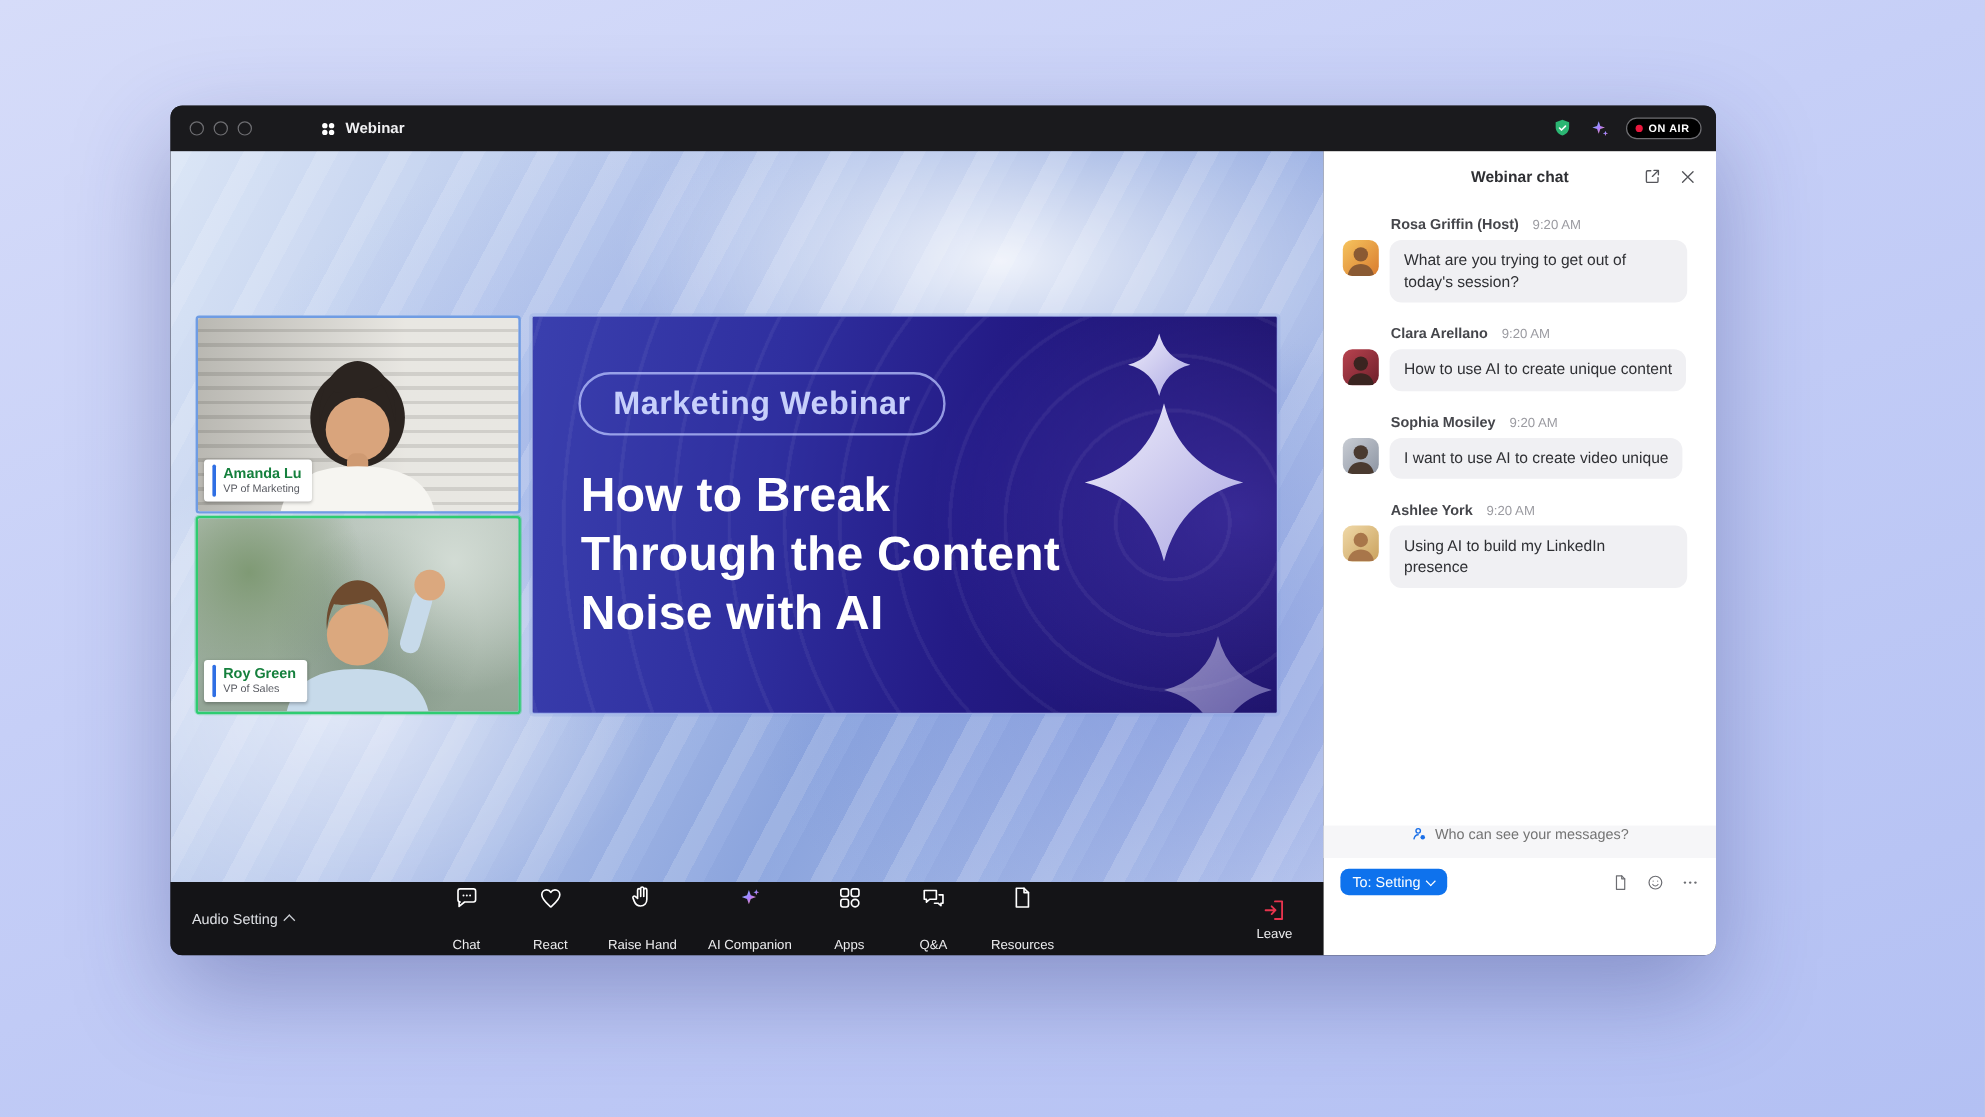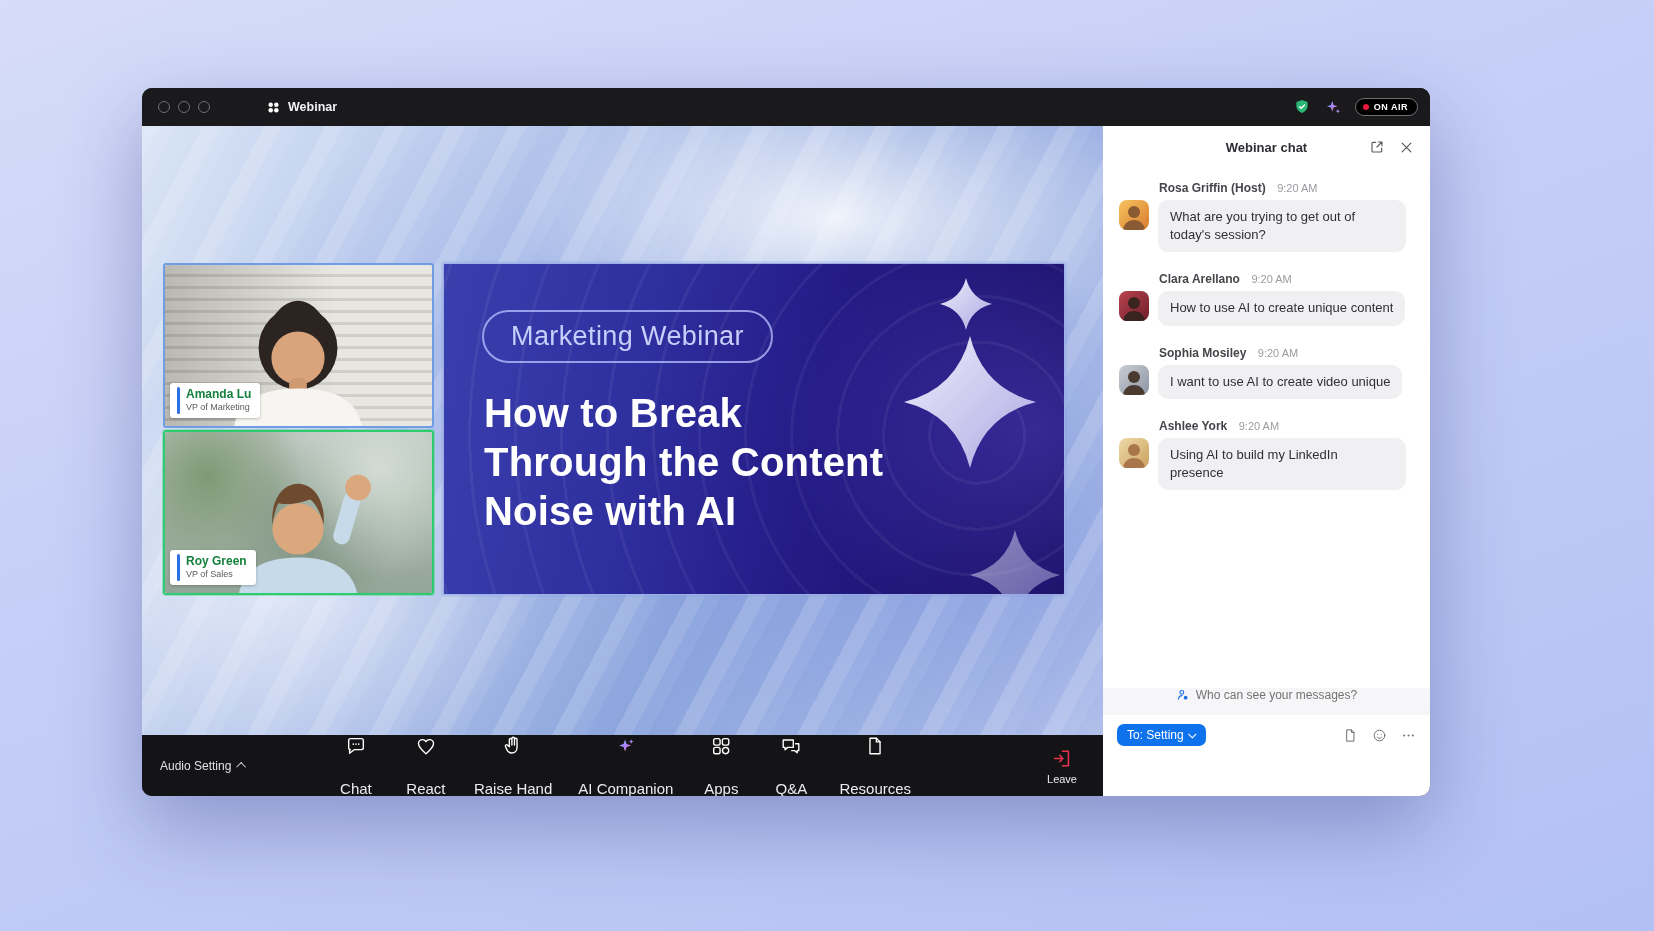--- a/index.html
+++ b/index.html
@@ -86,41 +86,41 @@
     box-shadow:0 0 0 2px rgba(130,160,225,.25);
     overflow:hidden;
     background:
       repeating-radial-gradient(circle at 86% 52%, rgba(255,255,255,.05) 0 3px, transparent 3px 46px),
       radial-gradient(60% 90% at 95% 50%, rgba(90,70,200,.45), transparent 70%),
       linear-gradient(100deg,#3a3fae 0%,#2f2f9f 32%,#241b86 58%,#190f63 100%);
   }
   .slide-badge {
     position:absolute; left:38px; top:46px;
     border:2px solid rgba(185,196,255,.75); border-radius:32px;
-    padding:9px 27px; font-size:27px; font-weight:400; color:#c6cffb; letter-spacing:.4px;
+    padding:9px 27px; font-size:27px; font-weight:700; color:#c6cffb; letter-spacing:.4px;
   }
   .slide-title {
     position:absolute; left:40px; top:125px; color:#fff; font-size:40px; font-weight:700;
     line-height:1.22; letter-spacing:.2px;
   }
   .slide-title span { display:block; }
   .star { position:absolute; }
 
   
   .toolbar {
     height:61px; background:#141417; position:relative; flex:0 0 auto;
     display:flex; align-items:center; justify-content:center; gap:26px;
   }
   .audio-setting {
     position:absolute; left:18px; top:50%; transform:translateY(-50%);
     display:flex; align-items:center; gap:8px; color:#dfe1e5; font-size:12px; cursor:pointer;
   }
   .chev-up { width:7px; height:7px; border-left:1.6px solid #cfd2d8; border-top:1.6px solid #cfd2d8; transform:rotate(45deg) translateY(2px); }
   .tool-btn { display:flex; flex-direction:column; align-items:center; gap:3px; cursor:pointer; min-width:44px; }
-  .tool-btn .lbl { font-size:15px; color:#ececee; white-space:nowrap;margin-top:20px; }
+  .tool-btn .lbl { font-size:11px; color:#ececee; white-space:nowrap;margin-top:20px; }
   .leave-btn {
     position:absolute; right:26px; top:50%; transform:translateY(-50%);
     display:flex; flex-direction:column; align-items:center; gap:3px; cursor:pointer;
   }
   .leave-btn .lbl { font-size:11px; color:#ececee; }
 
   
   .chat {
     width:327px; background:#fff; display:flex; flex-direction:column; position:relative;
   }

